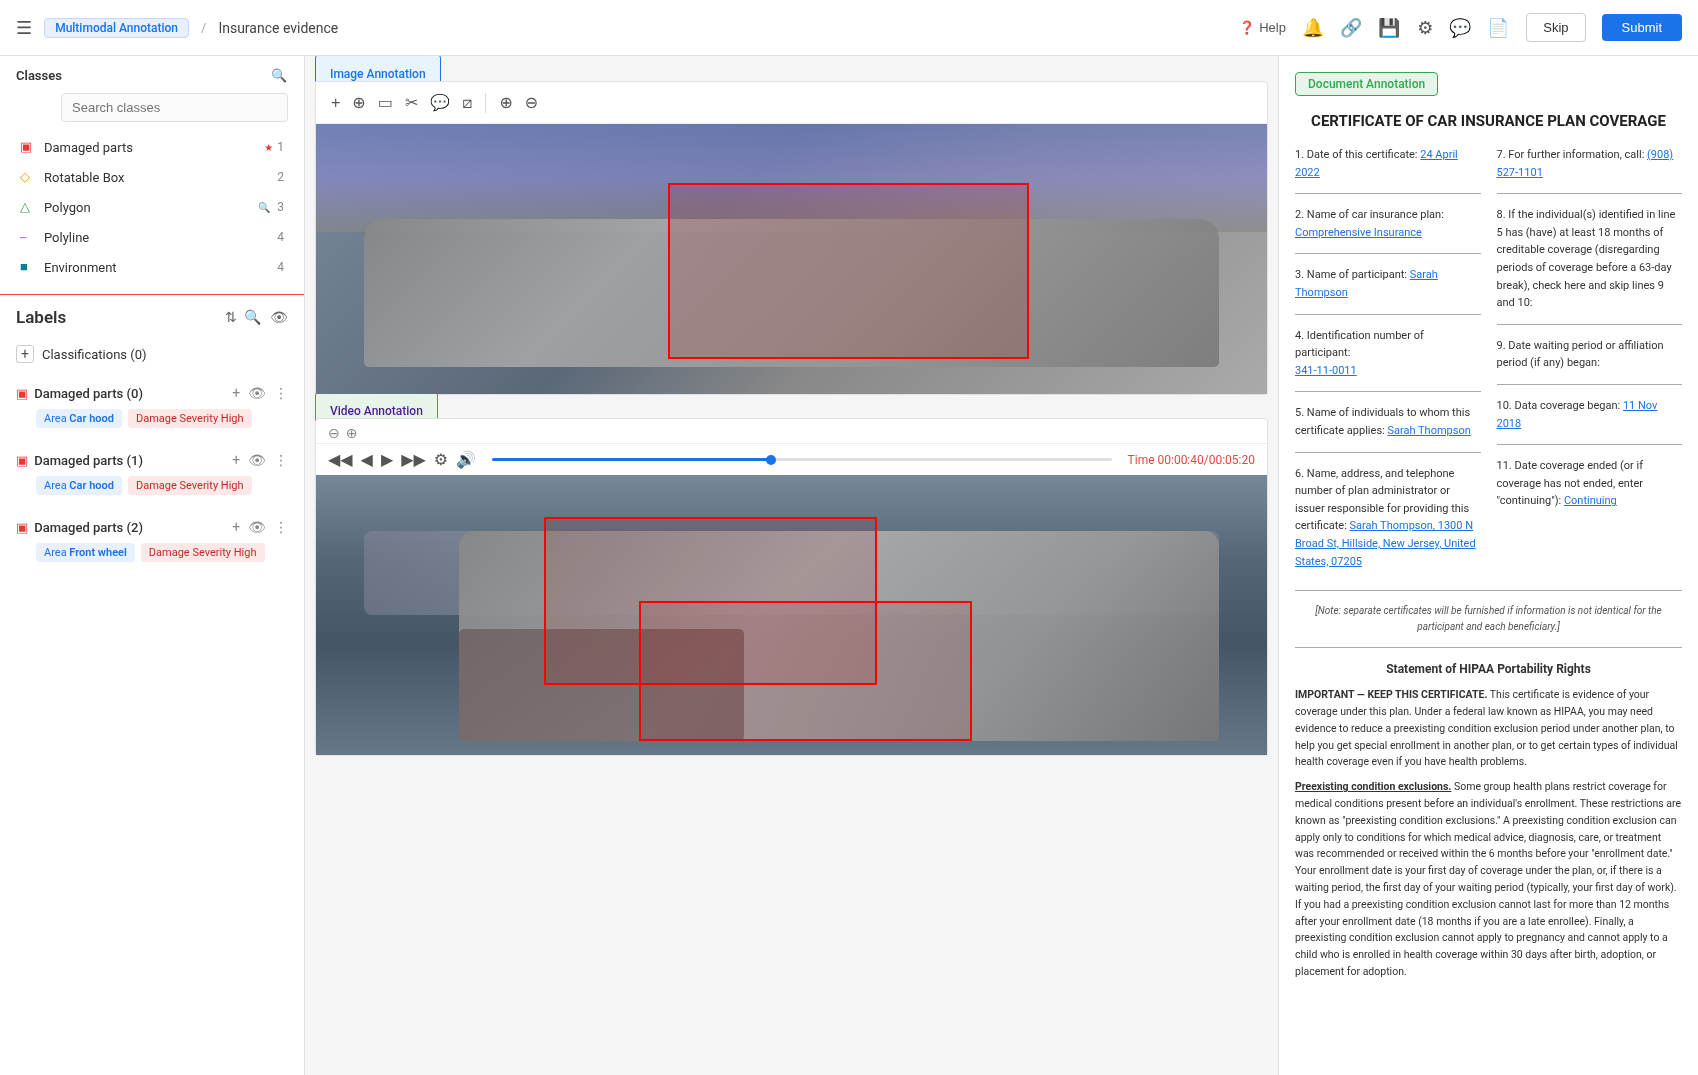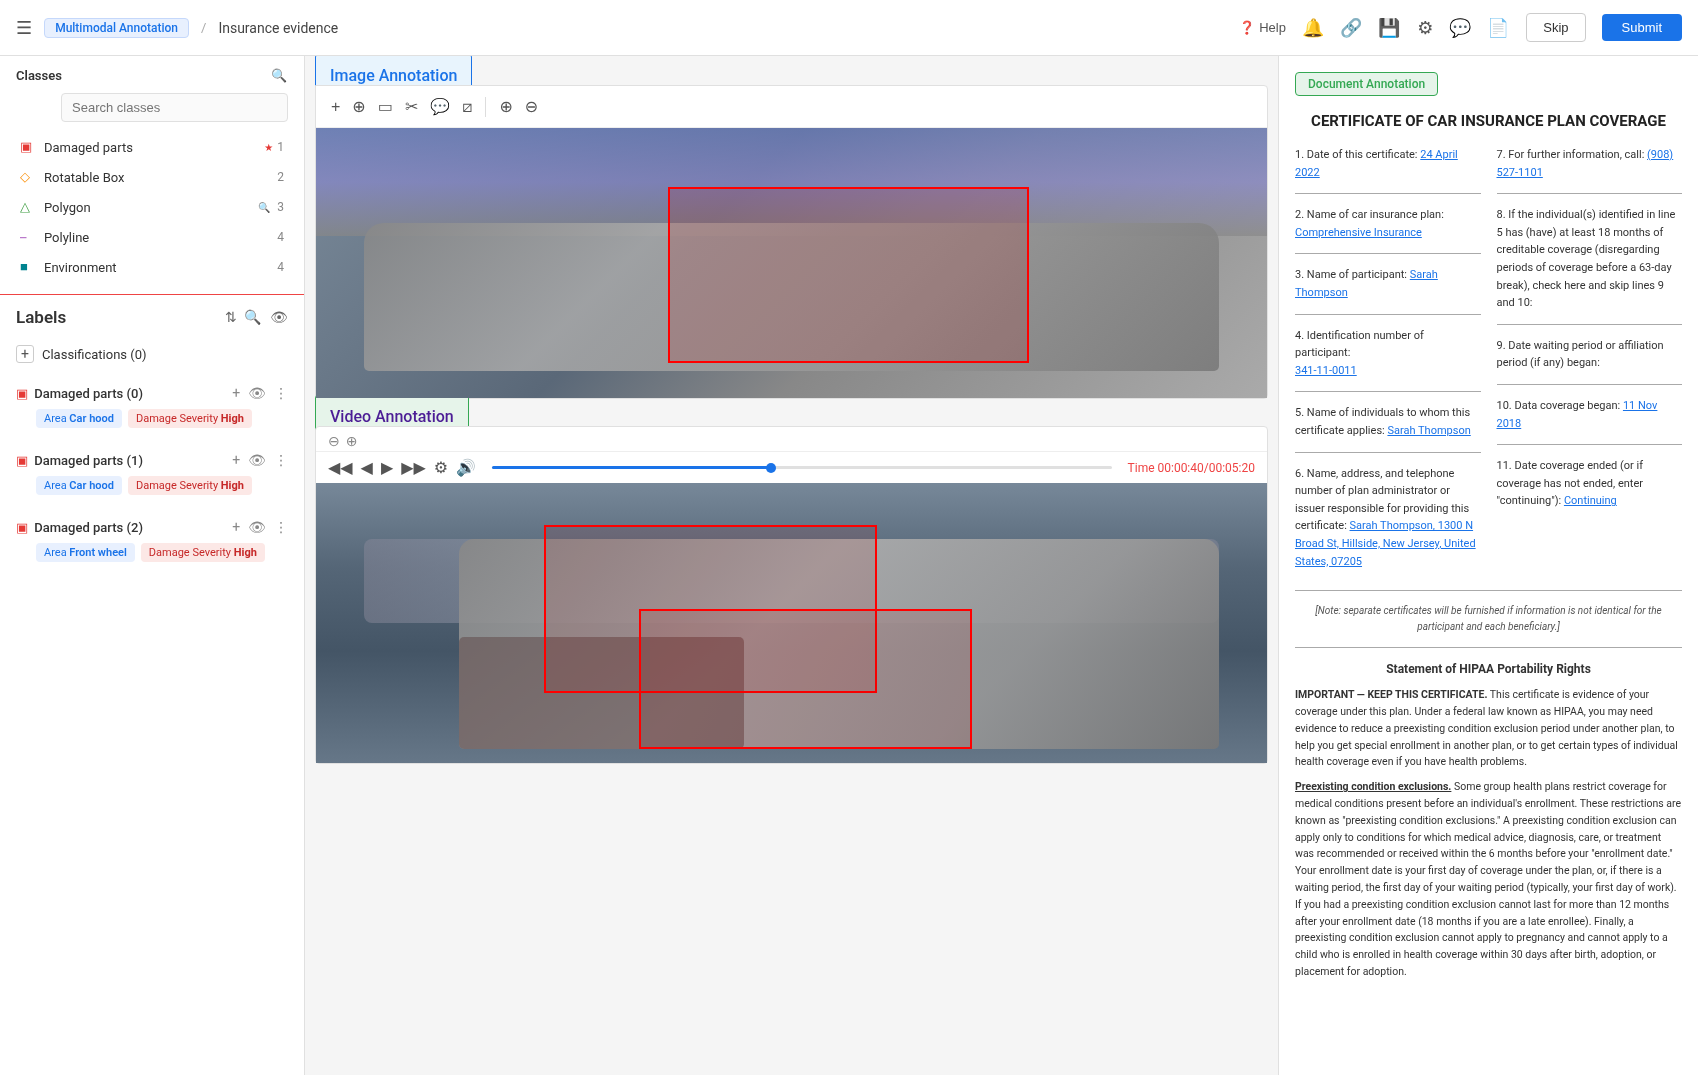--- a/index.html
+++ b/index.html
@@ -55,25 +55,25 @@
     .label-group-header { display: flex; align-items: center; gap: 6px; padding: 4px 0; }
     .label-group-icon { color: #e53935; font-size: 13px; }
     .label-group-title { flex: 1; font-size: 13px; font-weight: 500; color: #333; }
     .label-group-actions { display: flex; gap: 8px; align-items: center; color: #888; }
     .label-group-actions span { cursor: pointer; font-size: 14px; }
     .label-tag-row { display: flex; gap: 6px; flex-wrap: wrap; padding: 4px 0 4px 20px; }
     .label-tag { border-radius: 4px; padding: 3px 8px; font-size: 11px; font-weight: 500; }
     .label-tag-area { background: #e8f0fe; color: #1a73e8; }
     .label-tag-value-blue { color: #1a73e8; font-weight: 600; }
     .label-tag-damage { background: #fce8e6; color: #c62828; }
-    .label-tag-value-red { color: #c62828; font-weight: 700; }
+    .label-tag-value-red { color: #c62828; font-weight: 400; }
 
     
     .content-area { flex: 1; display: flex; flex-direction: column; background: #f5f5f5; overflow-y: auto; }
-    .annotation-tab { padding: 12px 14px; border-radius: 4px 4px 0 0; font-size: 16px; font-weight: 500; cursor: pointer; border: 1px solid transparent; }
+    .annotation-tab { padding: 12px 14px; border-radius: 4px 4px 0 0; font-size: 12px; font-weight: 500; cursor: pointer; border: 1px solid transparent; }
     .annotation-tab.active-blue { background: #e8f4fd; color: #1a73e8; border-color: #1a73e8; }
     .annotation-tab.active-green { background: #e6f4ea; color: #4c1d95; border-color: #34a853; }
 
     
     .image-area { background: #fff; margin: 0 16px 8px; border-radius: 0 4px 4px 4px; border: 1px solid #e0e0e0; }
     .image-toolbar { display: flex; align-items: center; gap: 6px; padding: 8px 12px; border-bottom: 1px solid #eee; }
     .toolbar-btn { background: none; border: none; cursor: pointer; color: #555; font-size: 16px; padding: 3px; border-radius: 3px; }
     .toolbar-sep { width: 1px; height: 20px; background: #ddd; margin: 0 4px; }
     .image-container { position: relative; overflow: hidden; }
 

